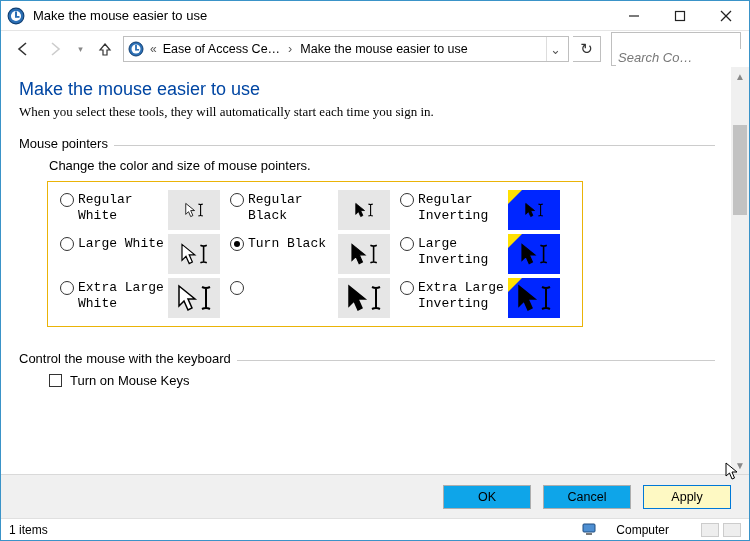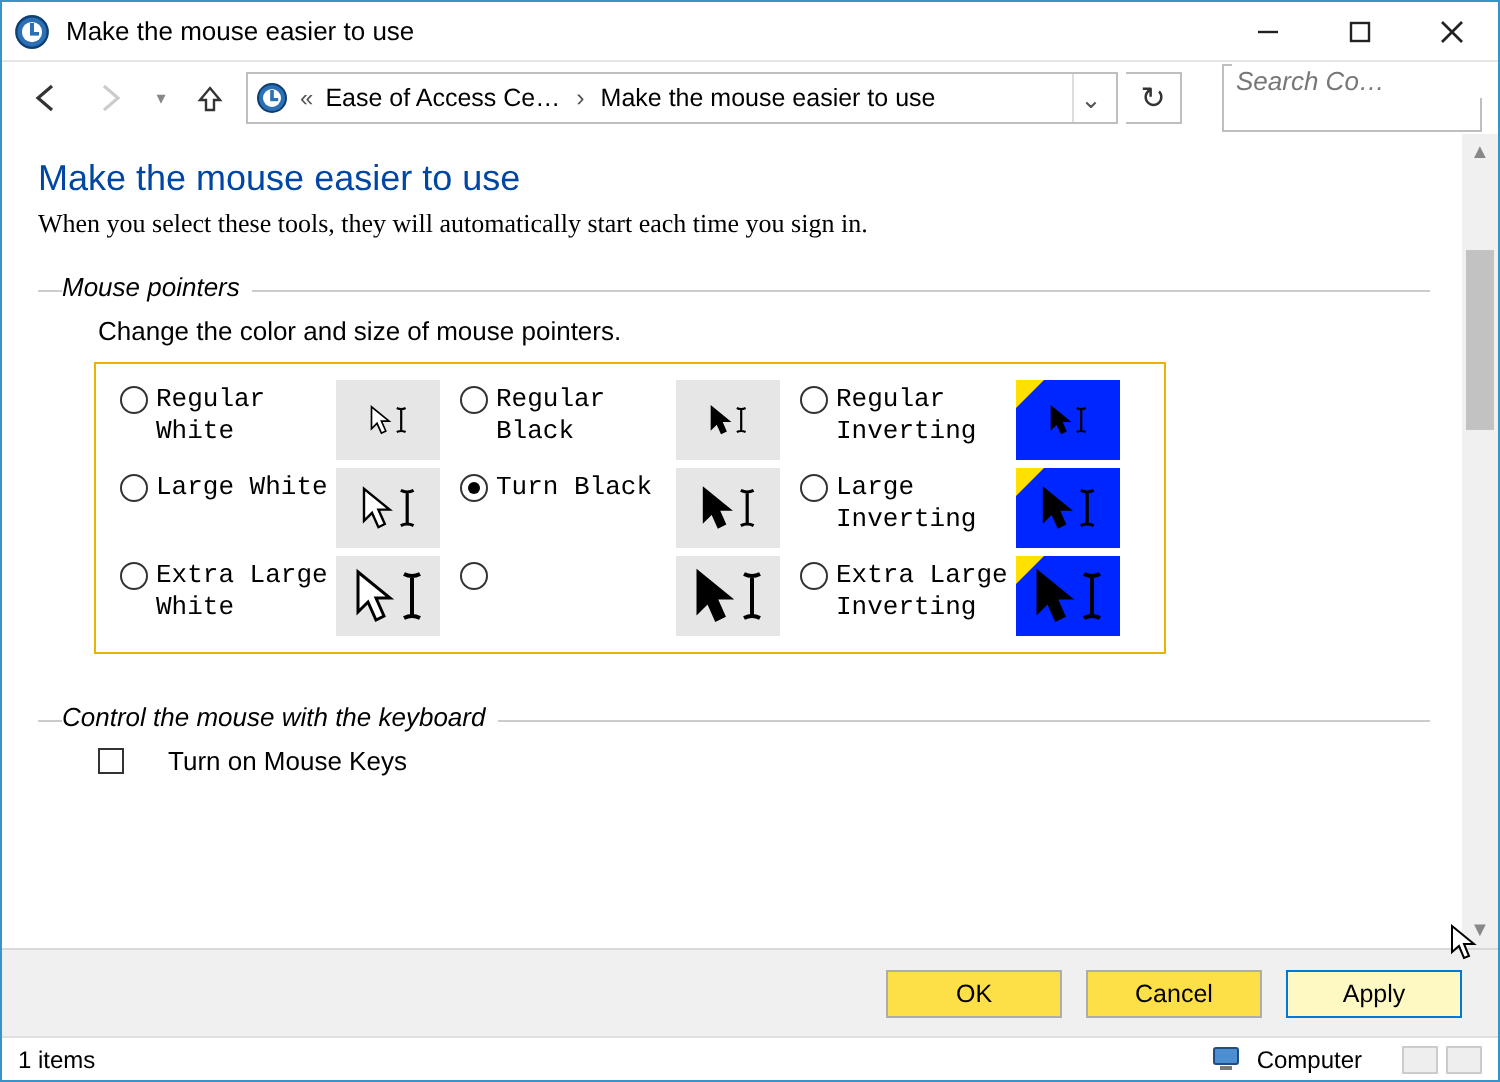--- a/index.html
+++ b/index.html
@@ -82,23 +82,23 @@
     border: 1px solid #bfbfbf;
     border-left: none;
     display:flex; align-items:center; justify-content:center;
     font-size: 15px;
     color:#333;
   }
   .search {
     width: 130px;
     height: 26px;
     border: 1px solid #bfbfbf;
-    margin-left: 16px;
+    margin-left: 6px;
     display:flex;
-    align-items:flex-end;
+    align-items:flex-start;
     padding: 16px 4px;
   }
   .search input {
     flex:1;
     border:none;
     outline:none;
     font: inherit;
     color:#555b5f;
   }
   .search input::placeholder { color:#777; font-style: italic; }
@@ -135,25 +135,24 @@
     font-family: Liberation Serif, serif;
   }
 
   .groupline {
     position:relative;
     margin: 6px 0 8px 0;
     height: 14px;
   }
   .groupline .gl-label {
     position:absolute;
-    left:12px; top:0;
+    left:0; top:0;
     padding-right:6px;
     background:#fff;
     font-size:13px;
-    font-style:italic;
   }
   .groupline .gl-line {
     position:absolute;
     top:9px; left:0; right:0;
     height:1px;
     background:#ccc;
   }
 
   .sectiondesc { margin: 2px 0 8px 30px; font-size:13px;}
 
@@ -200,53 +199,53 @@
   }
   .preview.inv { background:#0026ff; }
   .preview.inv::before {
     content:"";
     position:absolute; top:0; left:0;
     border-left: 14px solid #ffe000;
     border-bottom: 14px solid transparent;
   }
 
   .check {
-    display:flex; align-items:center; gap:22px;
+    display:flex; align-items:center; gap:8px;
     margin-left:30px; margin-top:6px;
   }
   .check .box { width:13px;height:13px;border:1px solid #333; background:#fff; }
 
   
   .btnbar {
     height: 44px;
     background: #f0f0f0;
     border-top: 1px solid #d9d9d9;
     display:flex; align-items:center; justify-content:flex-end;
     padding: 0 18px;
     gap: 12px;
   }
   .btn {
     width: 88px; height: 24px;
-    background: #fde047;
+    background: #0ea5e9;
     border: 1px solid #adadad;
     display:flex;align-items:center;justify-content:center;
     font-size:12.5px;
   }
   .btn.focus { border:1px solid #0078d7; background:#fef9c3;}
 
   
   .status {
     height:22px;
     border-top:1px solid #e0e0e0;
     display:flex;align-items:center;
     padding:0 8px;
     font-size:12px;
     justify-content:space-between;
   }
-  .status .right { display:flex;align-items:flex-end;gap:6px; }
+  .status .right { display:flex;align-items:flex-end;gap:18px; }
   .status .views{ display:flex; gap:4px; margin-left:14px;}
   .status .viewicon{ width:18px; height:14px; background:#eee; border:1px solid #ccc;}
 
   .app-svg-icon { display:block; }
 
   .fake-cursor {
     position:absolute;
     right: 8px;
     bottom: 58px;
     pointer-events:none;

